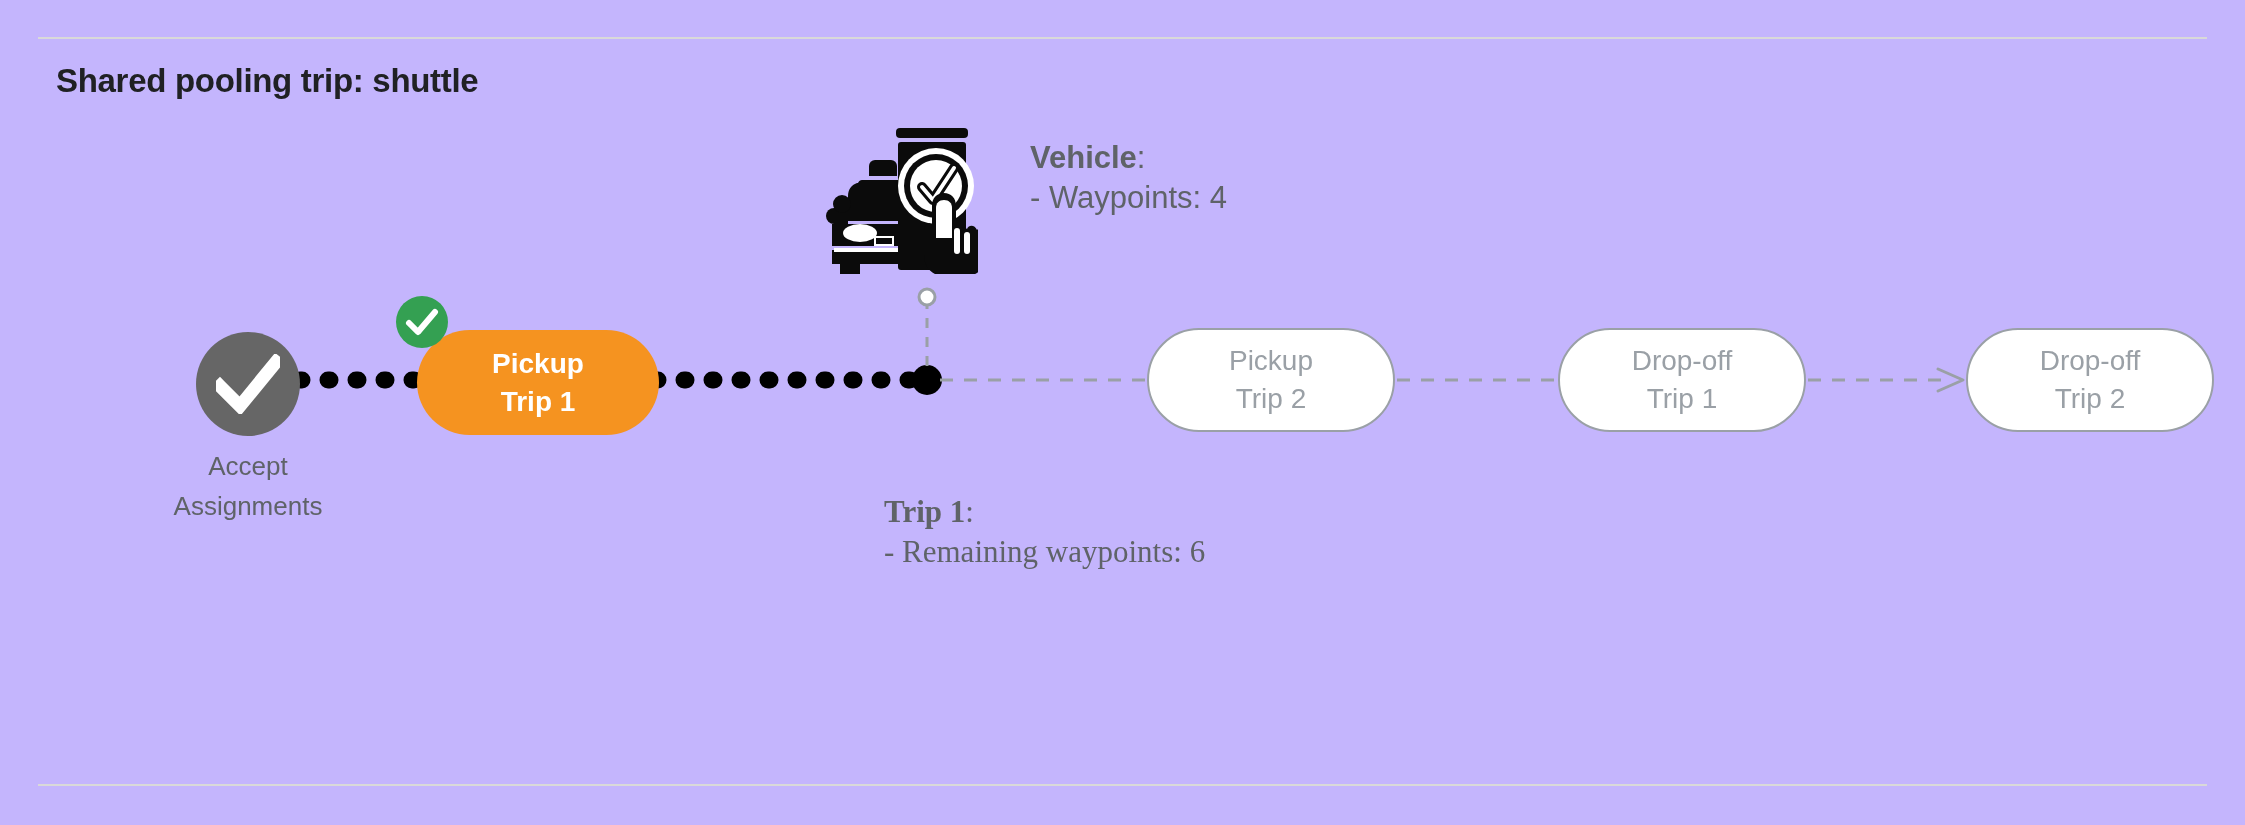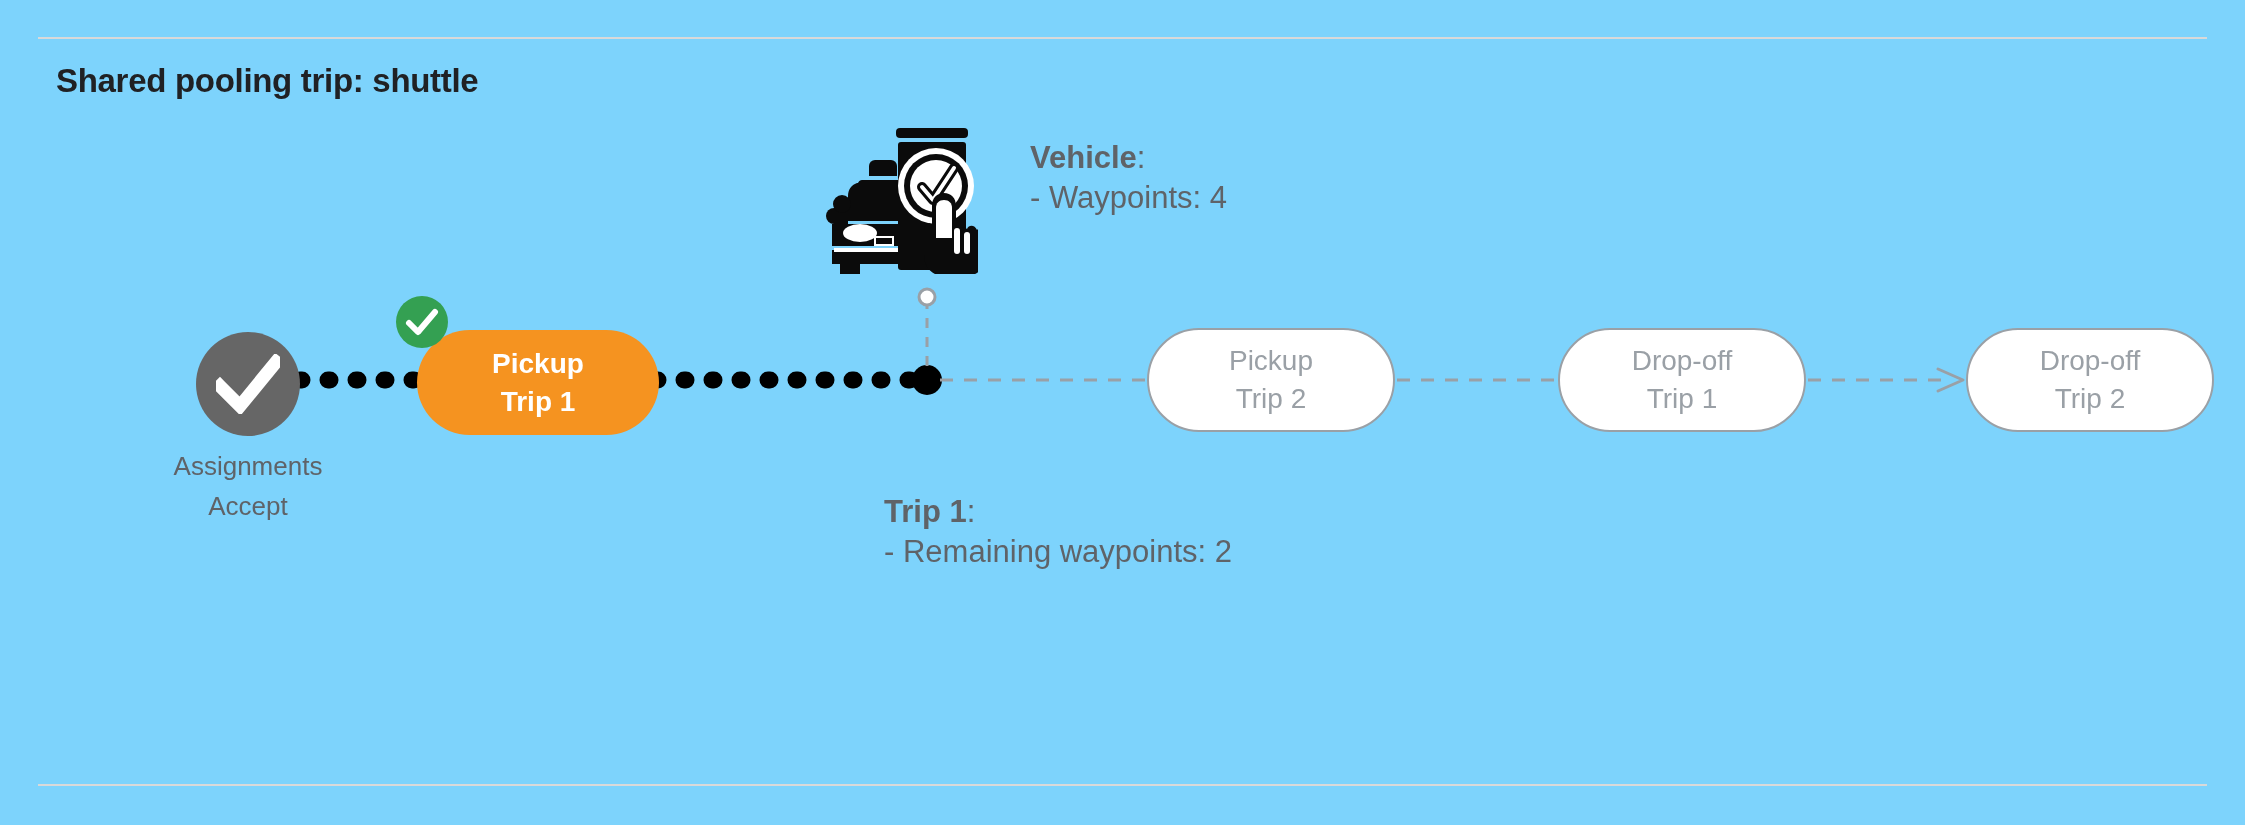--- a/index.html
+++ b/index.html
@@ -9,21 +9,21 @@
     background: #ffffff;
   }
   body {
     font-family: "Liberation Sans", sans-serif;
     -webkit-font-smoothing: antialiased;
   }
   #page {
     position: relative;
     width: 2245px;
     height: 825px;
-    background: #7dd3fc;
+    background: #c4b5fd;
     overflow: hidden;
   }
 
   
   .divider {
     position: absolute;
     left: 38px;
     width: 2169px;
     height: 2px;
     background: #d9d9d9;
@@ -152,21 +152,21 @@
   
   .annotation {
     position: absolute;
     color: #5f6368;
     font-size: 31px;
     line-height: 40px;
     white-space: nowrap;
   }
   .annotation .ann-key { font-weight: bold; color: #5f6368; }
   #annotation-vehicle { left: 1030px; top: 138px; }
-  #annotation-trips   { left: 884px;  top: 492px; }
+  #annotation-trips   { left: 884px;  top: 492px; font-family: Liberation Serif, serif; }
 </style>
 </head>
 <body>
 
 <div id="page">
 
   <div class="divider" id="divider-top"></div>
   <div class="divider" id="divider-bottom"></div>
 
   <div id="page-title">Shared pooling trip: shuttle</div>
@@ -201,22 +201,22 @@
       <path d="M1938 369 L1963 380 L1938 391" fill="none" stroke="#9aa0a6" stroke-width="3" stroke-linecap="round" stroke-linejoin="round"></path>
     </g>
   </svg>
 
   <div id="node-accept">
     <svg id="node-accept-check" viewBox="0 0 64 60" xmlns="http://www.w3.org/2000/svg">
       <path d="M4 32 L24 52 L60 8" fill="none" stroke="#ffffff" stroke-width="13" stroke-linecap="square" stroke-linejoin="miter"></path>
     </svg>
   </div>
   <div id="label-accept">
+    <div>Accept</div>
     <div>Assignments</div>
-    <div>Accept</div>
   </div>
 
   <div id="badge-complete">
     <svg width="52" height="52" viewBox="0 0 52 52" xmlns="http://www.w3.org/2000/svg">
       <path d="M13 27 L22 36 L39 16" fill="none" stroke="#ffffff" stroke-width="6" stroke-linecap="round" stroke-linejoin="round"></path>
     </svg>
   </div>
 
   <div id="node-pickup-trip-1">
     <div class="pill-line">Pickup</div>
@@ -276,16 +276,16 @@
     </g>
   </svg>
 
   <div class="annotation" id="annotation-vehicle">
     <div><span class="ann-key">Vehicle</span><span>:</span></div>
     <div>- Waypoints: 4</div>
   </div>
 
   <div class="annotation" id="annotation-trips">
     <div><span class="ann-key">Trip 1</span><span>:</span></div>
-    <div>- Remaining waypoints: 2</div>
+    <div>- Remaining waypoints: 6</div>
   </div>
 
 </div>
 
 </body></html>

